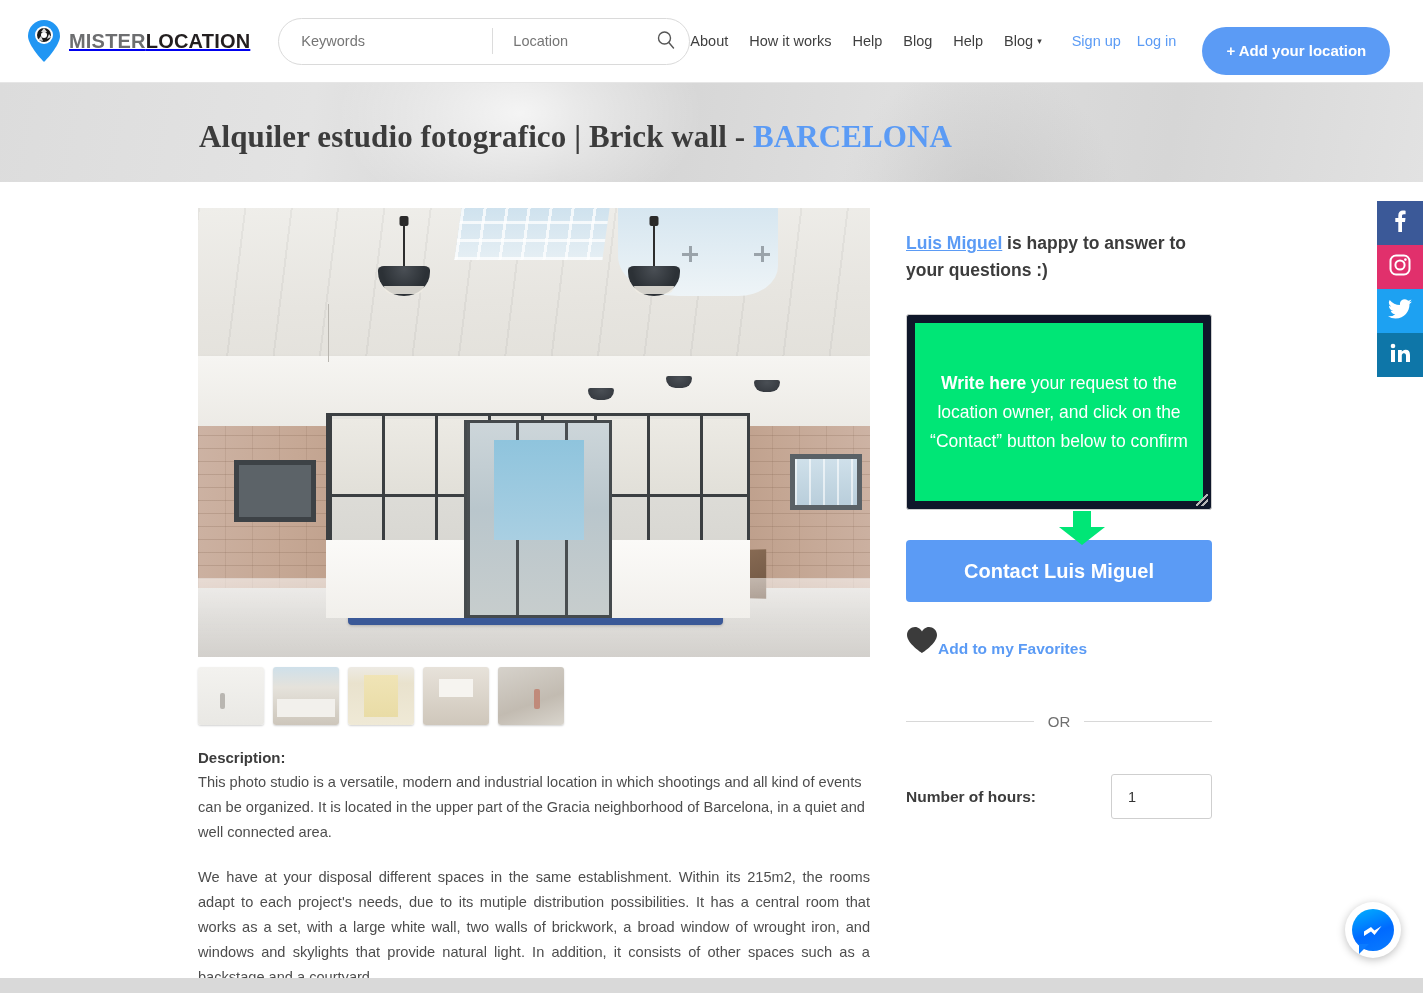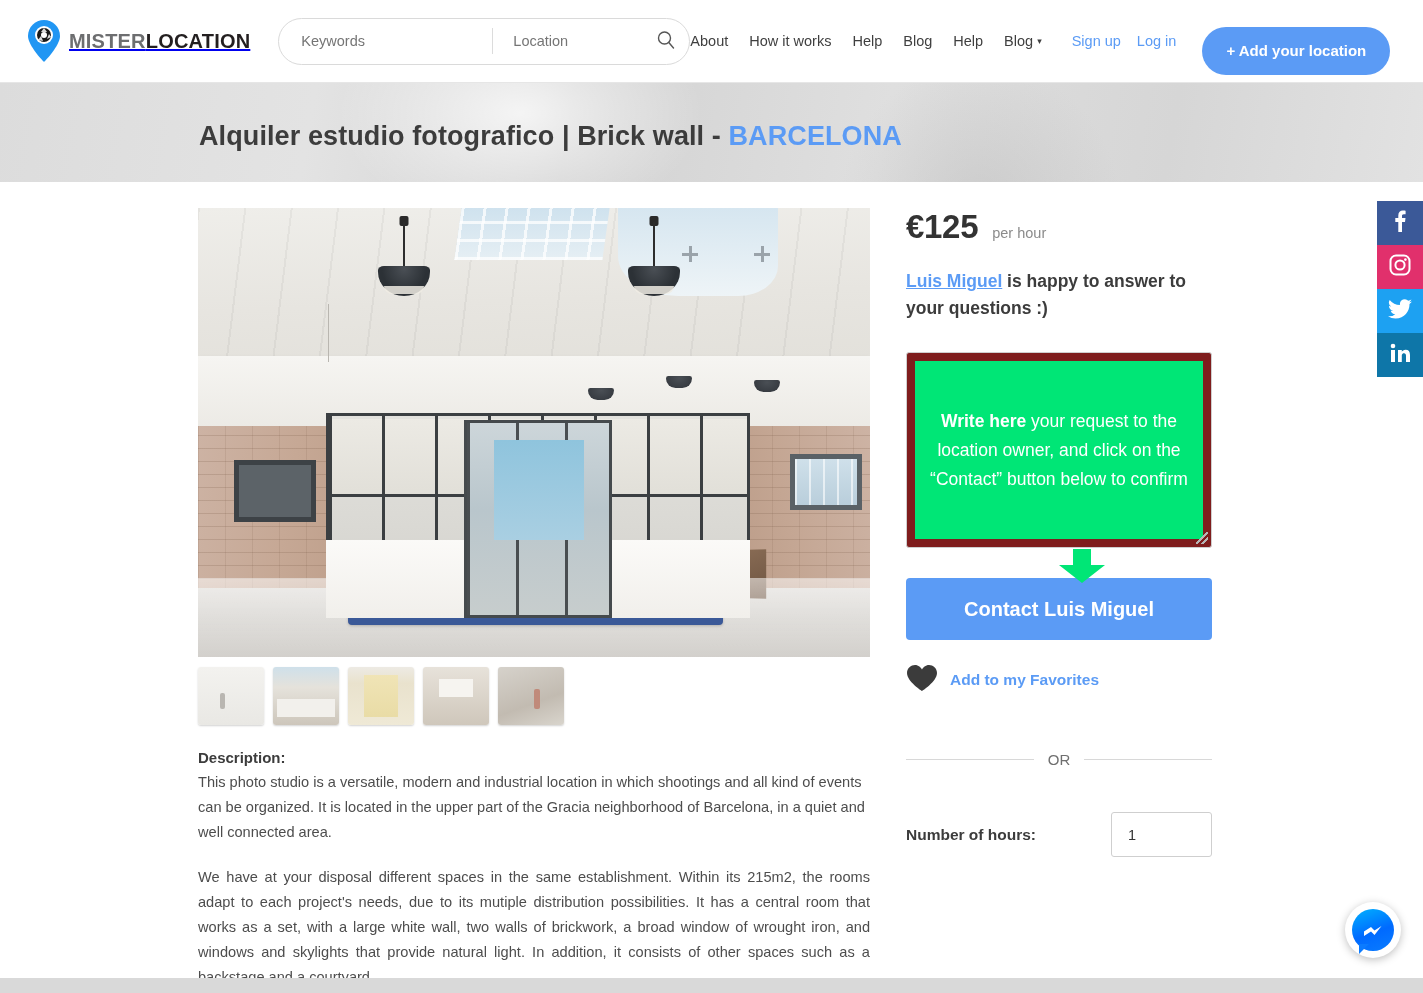--- a/index.html
+++ b/index.html
@@ -79,22 +79,23 @@
     position: absolute; left: 0; top: 83px;
     width: 1423px; height: 99px;
     background:
       radial-gradient(ellipse 260px 160px at 520px 30px, rgba(255,255,255,.75), rgba(255,255,255,0) 70%),
       radial-gradient(ellipse 200px 200px at 980px 120px, rgba(185,185,185,.45), rgba(255,255,255,0) 70%),
       linear-gradient(100deg, #dcdcdc 0%, #e3e3e3 22%, #d2d2d2 40%, #dfdfdf 62%, #d6d6d6 82%, #e2e2e2 100%);
     display: flex; align-items: center;
   }
   .banner h1 {
     margin: 8px 0 0 199px;
-    font-size: 27px; font-weight: 700; color: #3c3c3c;
+    font-size: 31px; font-weight: 700; color: #3c3c3c;
     letter-spacing: .1px;
+    font-family: Liberation Serif, serif;
   }
   .banner h1 .city { color: #5b9bf5; }
 
   
   .content { position: absolute; left: 0; top: 182px; width: 1423px; height: 811px; background:#fff; }
 
   
   .leftcol { position: absolute; left: 198px; top: 26px; width: 672px; }
 
   .hero {
@@ -273,21 +274,21 @@
 
   .owner-line {
     margin-top:22px; font-size:17.5px; line-height:27px; color:#3c3c3c; font-weight:600;
   }
   .owner-line .owner { color:#5b9bf5; }
 
   .msg-wrap {
     margin-top:30px; position:relative;
     width:306px; height:196px;
     border:1px solid #cfcfcf; border-radius:3px;
-    background:#7f1d1d; padding:8px;
+    background:#0f172a; padding:8px;
   }
   .msg-green {
     width:100%; height:100%;
     background:#00e676;
     display:flex; align-items:center; justify-content:center;
     text-align:center;
     color:#fff; font-size:17.5px; line-height:29px;
     padding:0 10px;
     cursor:text;
   }
@@ -303,21 +304,21 @@
     width:0;height:0;
   }
 
   .contact-btn{
     margin-top:30px; width:306px; height:62px;
     background:#5b9bf5; color:#fff; border:none; border-radius:4px;
     font-size:20px; font-weight:600; cursor:pointer;
     font-family:"Liberation Sans", sans-serif;
   }
 
-  .fav-row{ margin-top:24px; display:flex; align-items:center; gap:12px; cursor:pointer;}
+  .fav-row{ margin-top:24px; display:flex; align-items:flex-end; cursor:pointer;}
   .fav-label{ color:#5b9bf5; font-size:15.5px; font-weight:600; }
 
   .or-divider{
     margin-top:55px; display:flex; align-items:center; gap:14px;
     color:#6f6f6f; font-size:15px;
   }
   .or-divider .ln{ flex:1; height:1px; background:#d8d8d8; }
 
   .hours-row{ margin-top:44px; display:flex; align-items:center; }
   .hours-label{ font-size:15.5px; font-weight:700; color:#3c3c3c; }
@@ -499,24 +500,20 @@
 
       <div class="desc">
         <h3>Description:</h3>
         <p>This photo studio is a versatile, modern and industrial location in which shootings and all kind of events can be organized. It is located in the upper part of the Gracia neighborhood of Barcelona, in a quiet and well connected area.</p>
         <p class="just">We have at your disposal different spaces in the same establishment. Within its 215m2, the rooms adapt to each project's needs, due to its mutiple distribution possibilities. It has a central room that works as a set, with a large white wall, two walls of brickwork, a broad window of wrought iron, and windows and skylights that provide natural light. In addition, it consists of other spaces such as a backstage and a courtyard.</p>
       </div>
     </div>
 
     <div class="rightcol">
 
-      <div class="price-row">
-        <span class="price">€125</span>
-        <span class="per">per hour</span>
-      </div>
 
       <div class="owner-line">
         <a class="owner" href="#">Luis Miguel</a><span> is happy to answer to your questions :)</span>
       </div>
 
       <div class="msg-wrap">
         <div class="msg-green">
           <span><b>Write here</b><span> your request to the location owner, and click on the “Contact” button below to confirm</span></span>
         </div>
         <span class="resize-grip"></span>

